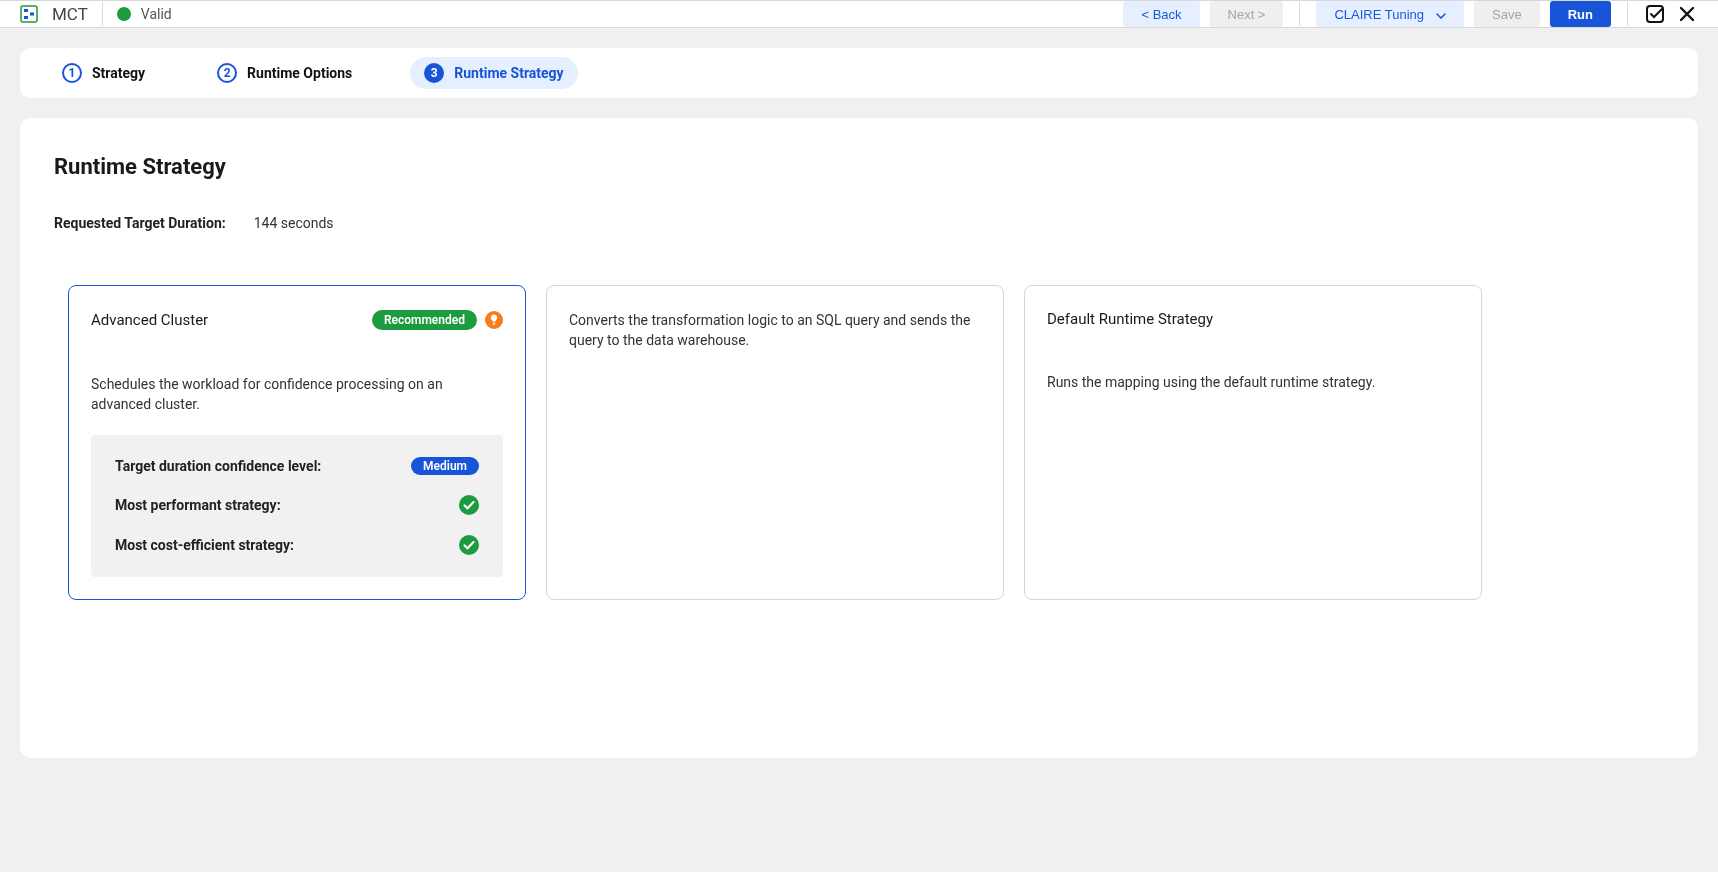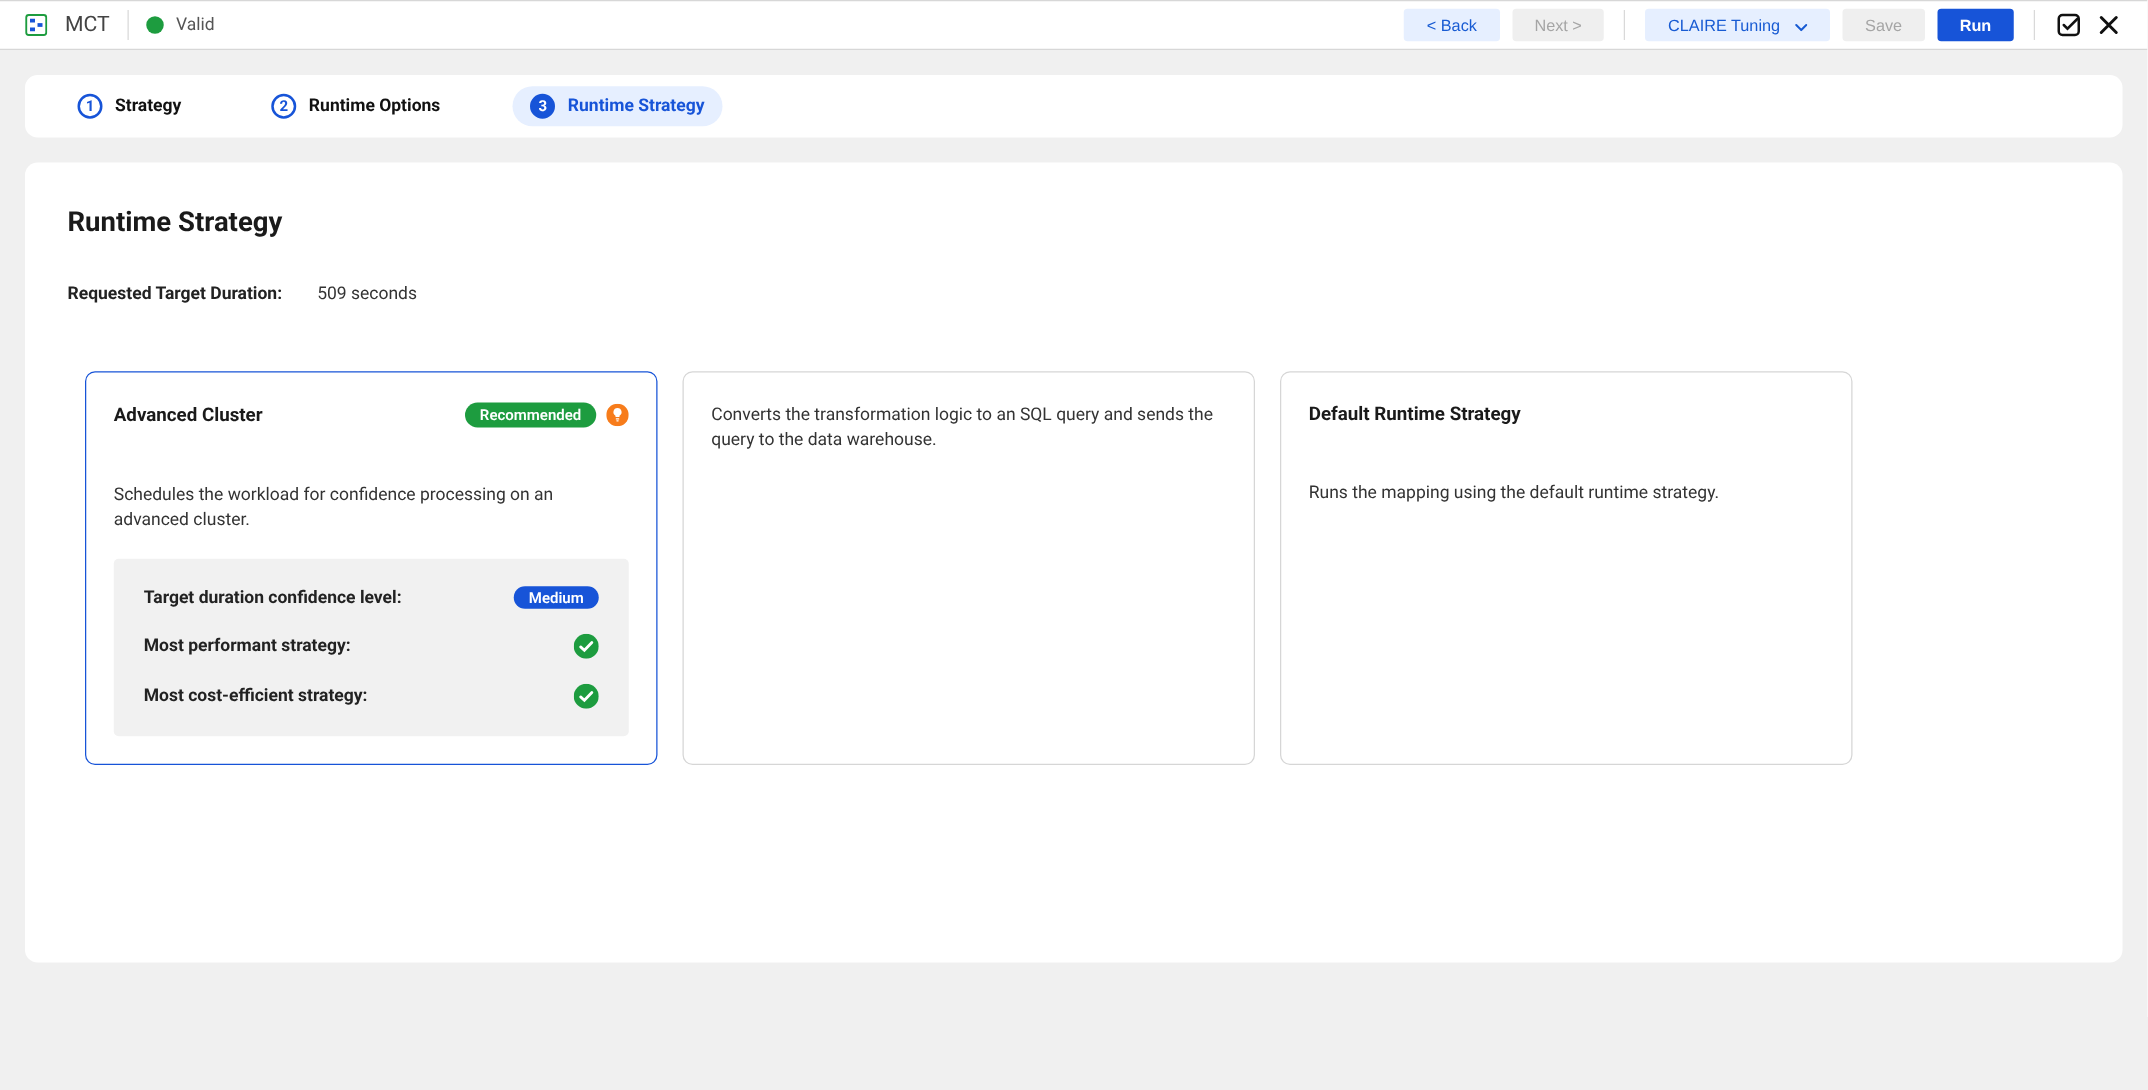--- a/index.html
+++ b/index.html
@@ -11,21 +11,21 @@
     width: 1718px;
     height: 872px;
     overflow: hidden;
   }
 
   
   .top-bar {
     background: #fff;
     border-top: 1px solid #d7d7d7;
     border-bottom: 1px solid #d7d7d7;
-    height: 40px;
+    height: 28px;
     display: flex;
     align-items: center;
     padding: 0 20px;
     justify-content: space-between;
   }
   .top-left {
     display: flex;
     align-items: center;
     gap: 14px;
   }
@@ -129,21 +129,21 @@
     min-height: 286px;
     border: 1px solid #d6d6d6;
     border-radius: 8px;
     padding: 24px 22px 22px 22px;
     cursor: pointer;
   }
   .card.selected {
     border: 1.6px solid #1754d8;
   }
   .card-head { display: flex; align-items: center; justify-content: space-between; margin-bottom: 44px; }
-  .card-title { font-weight: 700; font-size: 15px; }
+  .card-title { font-weight: 400; font-size: 15px; }
   .head-right { display: flex; align-items: center; gap: 8px; }
   .pill {
     display:inline-flex; align-items:center; justify-content:center;
     padding: 3px 12px; border-radius: 12px;
     font-size: 12px; font-weight: 600;
   }
   .pill-green { background:#1d9c3f; color:#fff; }
   .pill-blue  { background:#1754d8; color:#fff; font-size:12px; padding:2px 12px; }
   .bulb {
     width: 18px; height: 18px;
@@ -223,21 +223,21 @@
     <span class="num filled">3</span>
     <span class="lbl">Runtime Strategy</span>
   </div>
 </div>
 
 <div class="content-panel">
   <div class="page-title">Runtime Strategy</div>
 
   <div class="duration-row">
     <span class="lbl">Requested Target Duration:</span>
-    <span class="val">509 seconds</span>
+    <span class="val">144 seconds</span>
   </div>
 
   <div class="cards">
 
     <div class="card selected">
       <div class="card-head">
         <span class="card-title">Advanced Cluster</span>
         <span class="head-right">
           <span class="pill pill-green">Recommended</span>
           <span class="bulb">

